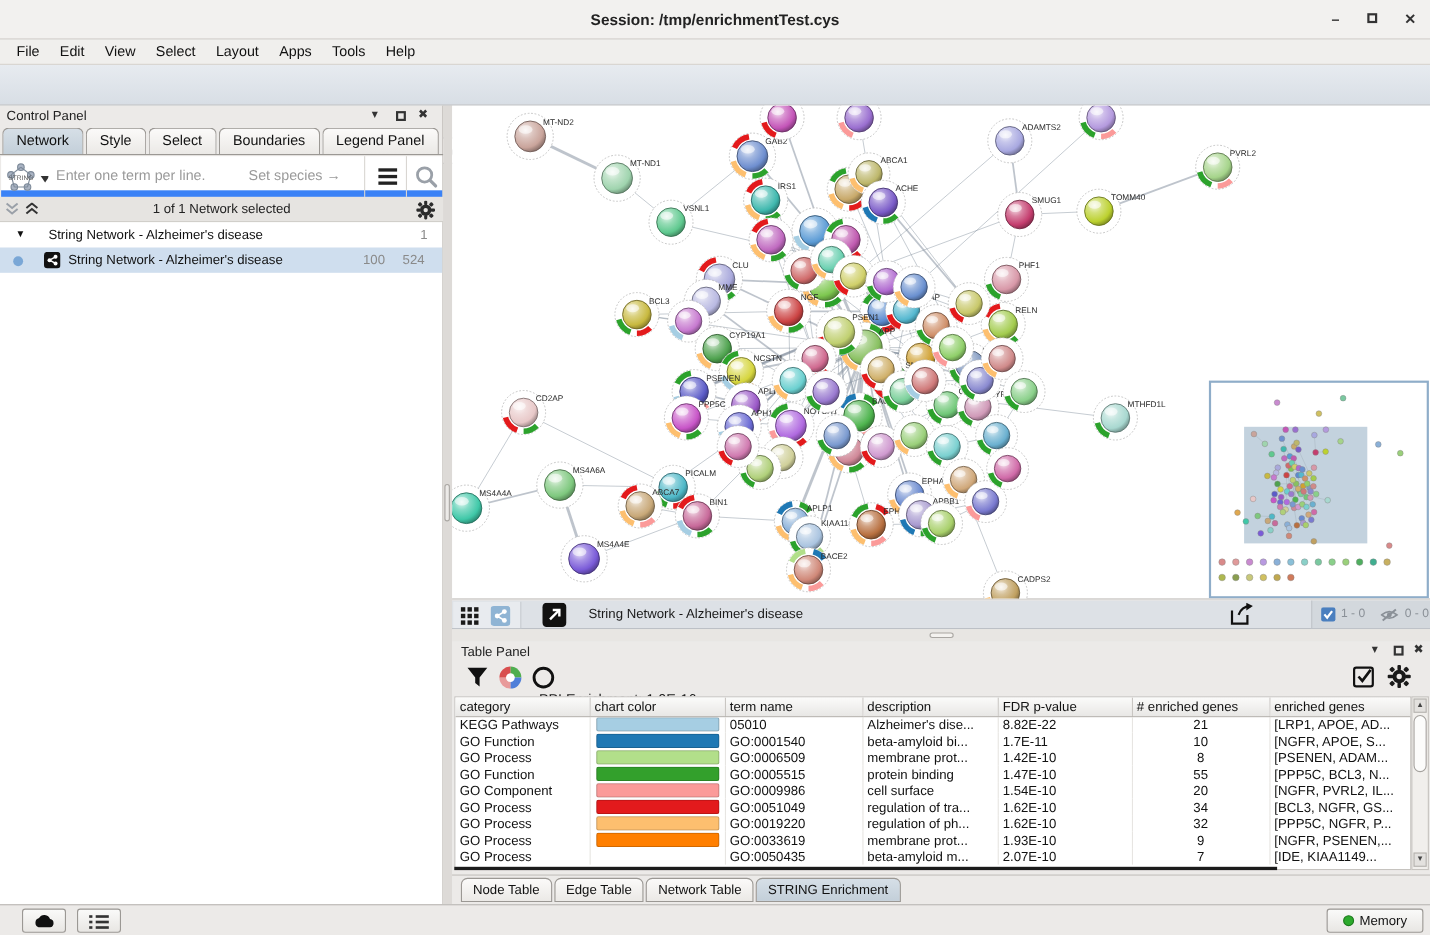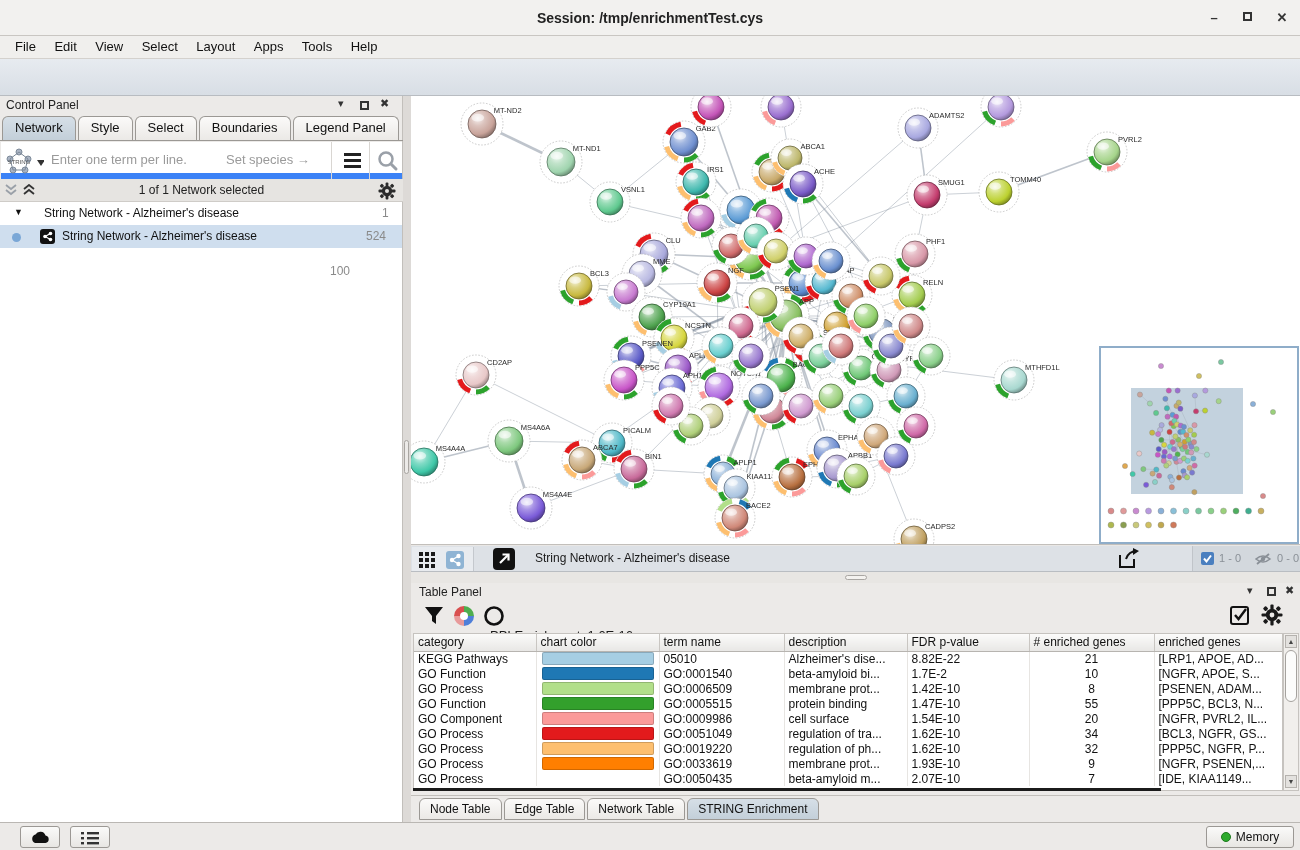--- a/index.html
+++ b/index.html
@@ -254,21 +254,21 @@
       <span class="abs" style="left:12px;top:8px;width:9px;height:9px;border-radius:50%;background:#7aa7d6;"></span>
       <svg class="abs" style="left:40px;top:4px;" width="15" height="15">
         <rect x="0" y="0" width="15" height="15" rx="3" fill="#111"></rect>
         <circle cx="5" cy="7.5" r="1.8" fill="#fff"></circle>
           <circle cx="10.5" cy="4.5" r="1.8" fill="#fff"></circle>
           <circle cx="10.5" cy="10.5" r="1.8" fill="#fff"></circle>
         <line x1="5" y1="7.5" x2="10.5" y2="4.5" stroke="#fff" stroke-width="1.2"></line>
         <line x1="5" y1="7.5" x2="10.5" y2="10.5" stroke="#fff" stroke-width="1.2"></line>
       </svg>
       <span class="abs" style="left:62px;top:4px;">String Network - Alzheimer's disease</span>
-      <span class="tree-count abs" style="left:330px;top:4px;margin-top:35px;">100</span>
+      <span class="tree-count abs" style="left:330px;top:4px;">100</span>
       <span class="tree-count abs" style="left:366px;top:4px;">524</span>
     </div>
   </div>
 </div>
 
 <div id="splitter-v" class="abs">
     <div class="pill abs"></div>
   </div>
 
 <div id="canvas" class="abs">
@@ -1887,21 +1887,21 @@
     <td class="num">21</td>
     <td>[LRP1, APOE, AD...</td>
           </tr>
           <tr>
     <td>GO Function</td>
     <td>
               <div class="swatch" style="background:#1f78b4"></div>
             </td>
     <td>GO:0001540</td>
     <td>beta-amyloid bi...</td>
-    <td>1.7E-2</td>
+    <td>1.7E-11</td>
     <td class="num">10</td>
     <td>[NGFR, APOE, S...</td>
           </tr>
           <tr>
     <td>GO Process</td>
     <td>
               <div class="swatch" style="background:#b2df8a"></div>
             </td>
     <td>GO:0006509</td>
     <td>membrane prot...</td>

